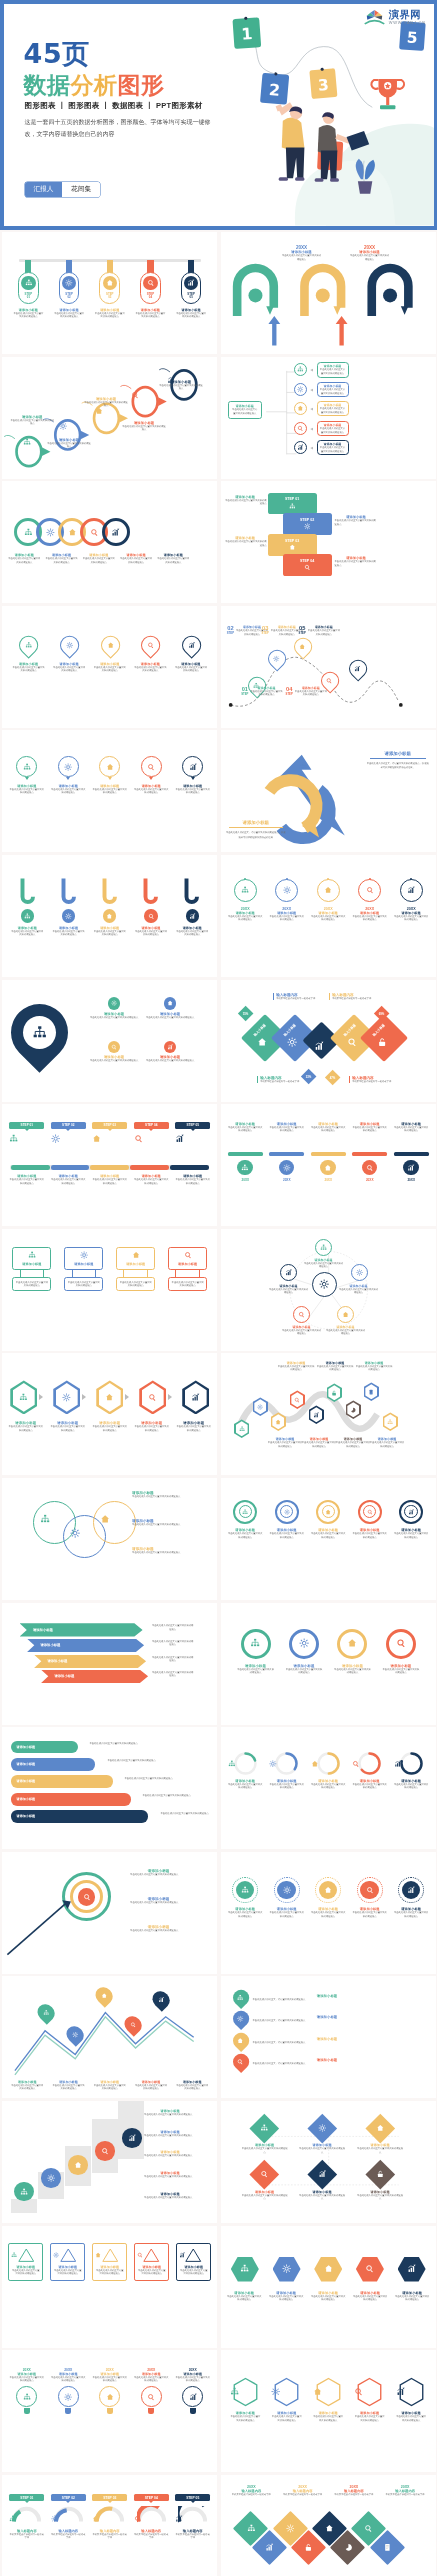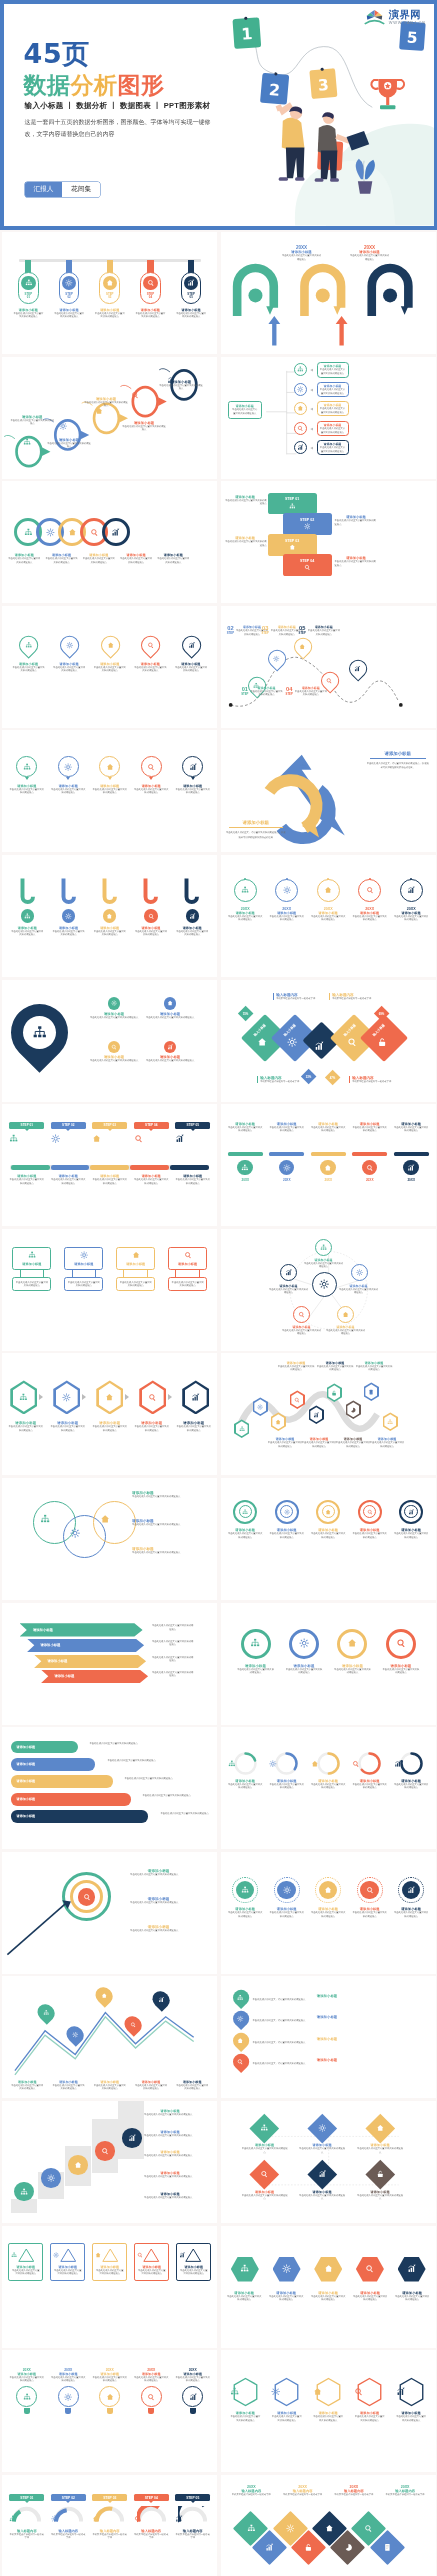--- a/index.html
+++ b/index.html
@@ -226,21 +226,21 @@
         <path d="M3 31 q19 -13 38 0" stroke="#4bb396" stroke-width="3" fill="none"></path>
       </svg>
       <div class="logo-text">
         <span class="logo-cn">演界网</span>
         <span class="logo-url">WWW.YANJ.CN</span>
       </div>
     </div>
 
     <div class="cover-title-1">45页</div>
     <div class="cover-title-2"><span class="t2a">数据</span><span class="t2b">分析</span><span class="t2c">图形</span></div>
-    <div class="cover-sub">输入小标题 丨 数据分析 丨 数据图表 丨 PPT图形素材</div>
+    <div class="cover-sub">图形图表 丨 图形图表 丨 数据图表 丨 PPT图形素材</div>
     <div class="cover-desc">这是一套四十五页的数据分析图形，图形颜色、字体等均可实现一键修改，文字内容请替换您自己的内容</div>
     <div class="cover-btn">
       <div class="b1">汇报人</div>
       <div class="b2">花间集</div>
     </div>
   </div>
 </div>
 
 <div class="grid" id="grid">
     <div class="thumb">

